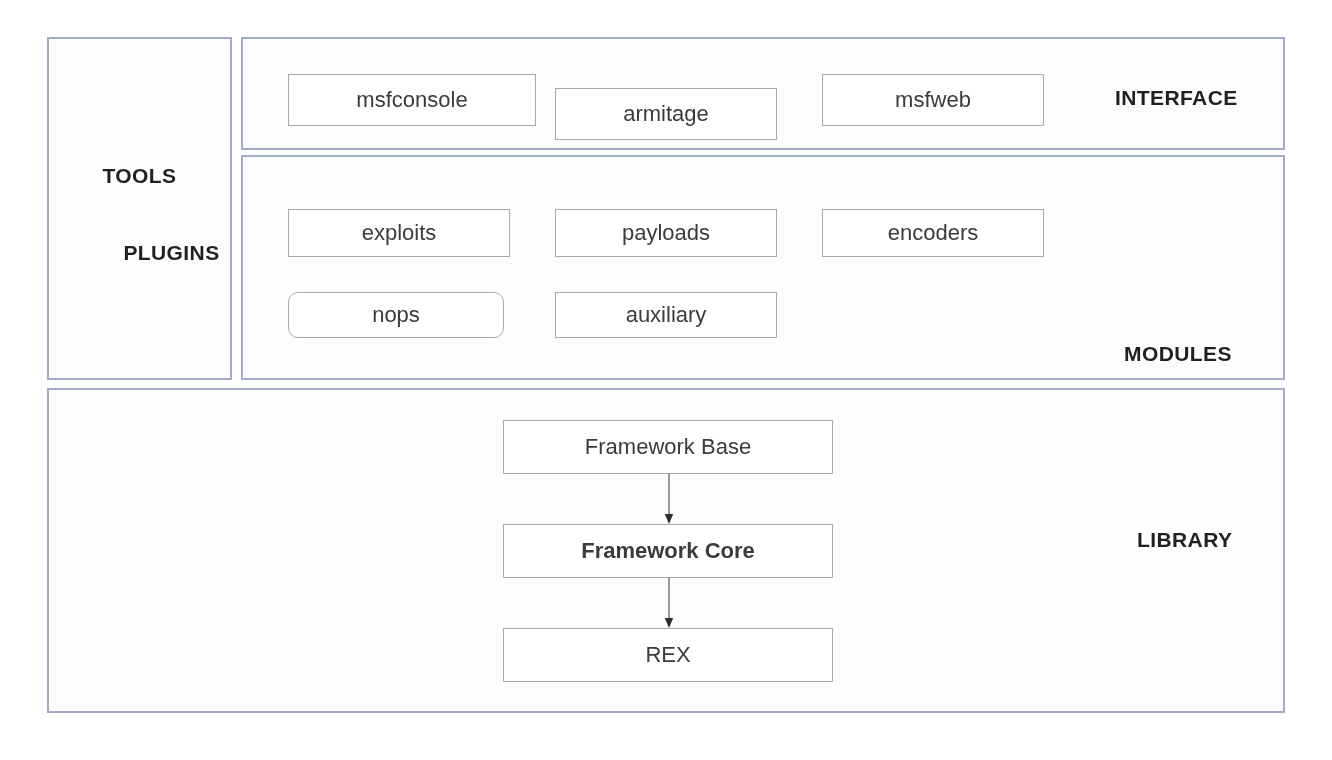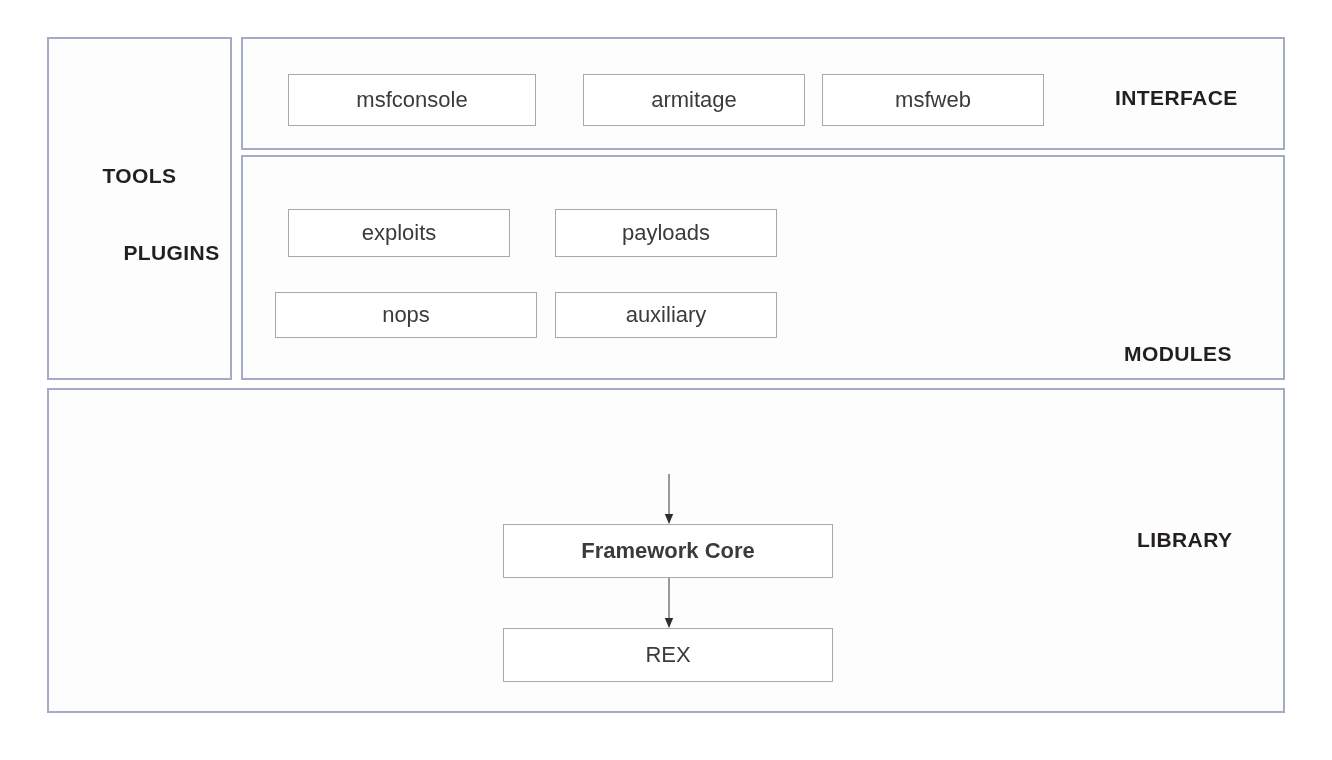--- a/index.html
+++ b/index.html
@@ -69,30 +69,30 @@
     box-sizing: border-box;
     display: flex;
     align-items: center;
     justify-content: center;
     font-size: 22px;
     color: #3b3b3b;
   }
 
   
   #node-msfconsole { left: 288px; top: 74px; width: 248px; height: 52px; }
-  #node-armitage   { left: 555px; top: 74px; width: 222px; height: 52px; margin-left: 28px; }
+  #node-armitage   { left: 555px; top: 88px; width: 222px; height: 52px; }
   #node-msfweb     { left: 822px; top: 74px; width: 222px; height: 52px; }
 
   
   #node-exploits { left: 288px; top: 209px; width: 222px; height: 48px; }
   #node-payloads { left: 555px; top: 209px; width: 222px; height: 48px; }
   #node-encoders { left: 822px; top: 209px; width: 222px; height: 48px; }
 
   
-  #node-nops      { left: 275px; top: 292px; width: 262px; height: 46px; }
+  #node-nops      { left: 288px; top: 292px; width: 216px; height: 46px; border-radius: 10px; }
   #node-auxiliary { left: 555px; top: 292px; width: 222px; height: 46px; }
   #node-post      { left: 822px; top: 292px; width: 222px; height: 46px; }
 
   
   .lib-node {
     position: absolute;
     left: 503px;
     width: 330px;
     height: 54px;
     background: #ffffff;
@@ -130,26 +130,28 @@
 
   <div id="interface-panel" class="panel"></div>
   <div id="node-msfconsole" class="node">msfconsole</div>
   <div id="node-armitage" class="node">armitage</div>
   <div id="node-msfweb" class="node">msfweb</div>
   <div id="label-interface" class="section-label">INTERFACE</div>
 
   <div id="modules-panel" class="panel"></div>
   <div id="node-payloads" class="node">payloads</div>
   <div id="node-exploits" class="node">exploits</div>
+  <div id="node-encoders" class="node">encoders</div>
   <div id="node-nops" class="node">nops</div>
   <div id="node-auxiliary" class="node">auxiliary</div>
   <div id="label-modules" class="section-label">MODULES</div>
 
   <div id="library-panel" class="panel"></div>
 
+  <div id="node-framework-base" class="lib-node">Framework Base</div>
 
   <div id="connector-base-core" class="connector">
     <svg width="12" height="50" viewBox="0 0 12 50">
       <line x1="6" y1="0" x2="6" y2="42" stroke="#6e6e6e" stroke-width="1.4"></line>
       <polygon points="6,50 1.8,40 10.2,40" fill="#2e2e2e"></polygon>
     </svg>
   </div>
 
   <div id="node-framework-core" class="lib-node">Framework Core</div>
 

